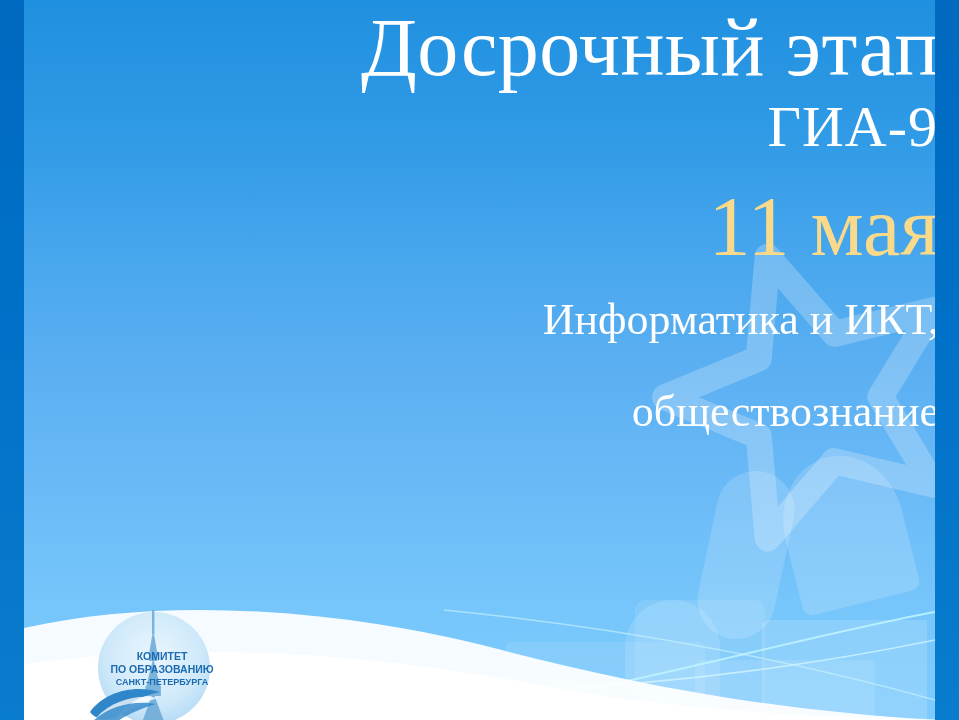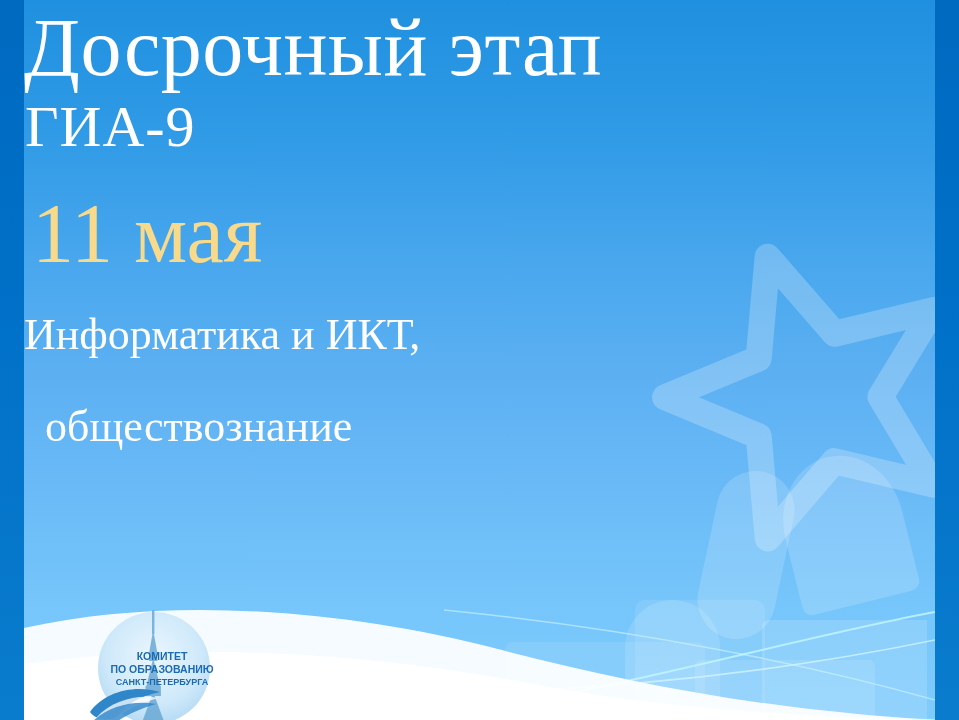--- a/index.html
+++ b/index.html
@@ -141,23 +141,23 @@
     bottom: 0;
     width: 100%;
     height: 130px;
   }
   .wave svg { display: block; width: 100%; height: 100%; }
 
   
   .content {
     position: absolute;
     left: 24px;
-    right: 28px;
+    right: 20px;
     top: 0;
-    text-align: left;
+    text-align: right;
     z-index: 20;
   }
 
   .title-main {
     margin: 0;
     padding-top: 6px;
     font-weight: 400;
     font-size: 82px;
     line-height: 1.02;
     color: #ffffff;
@@ -166,21 +166,21 @@
   .title-sub {
     margin: 1px;
     padding-top: 6px;
     font-weight: 400;
     font-size: 58px;
     line-height: 1.05;
     color: #ffffff;
     letter-spacing: 1px;
   }
   .date {
-    margin: 8px;
+    margin: 0;
     padding-top: 24px;
     font-weight: 400;
     font-size: 84px;
     line-height: 1.05;
     color: #f9d98a;
   }
   .subjects {
     margin: 0;
     padding-top: 26px;
   }

